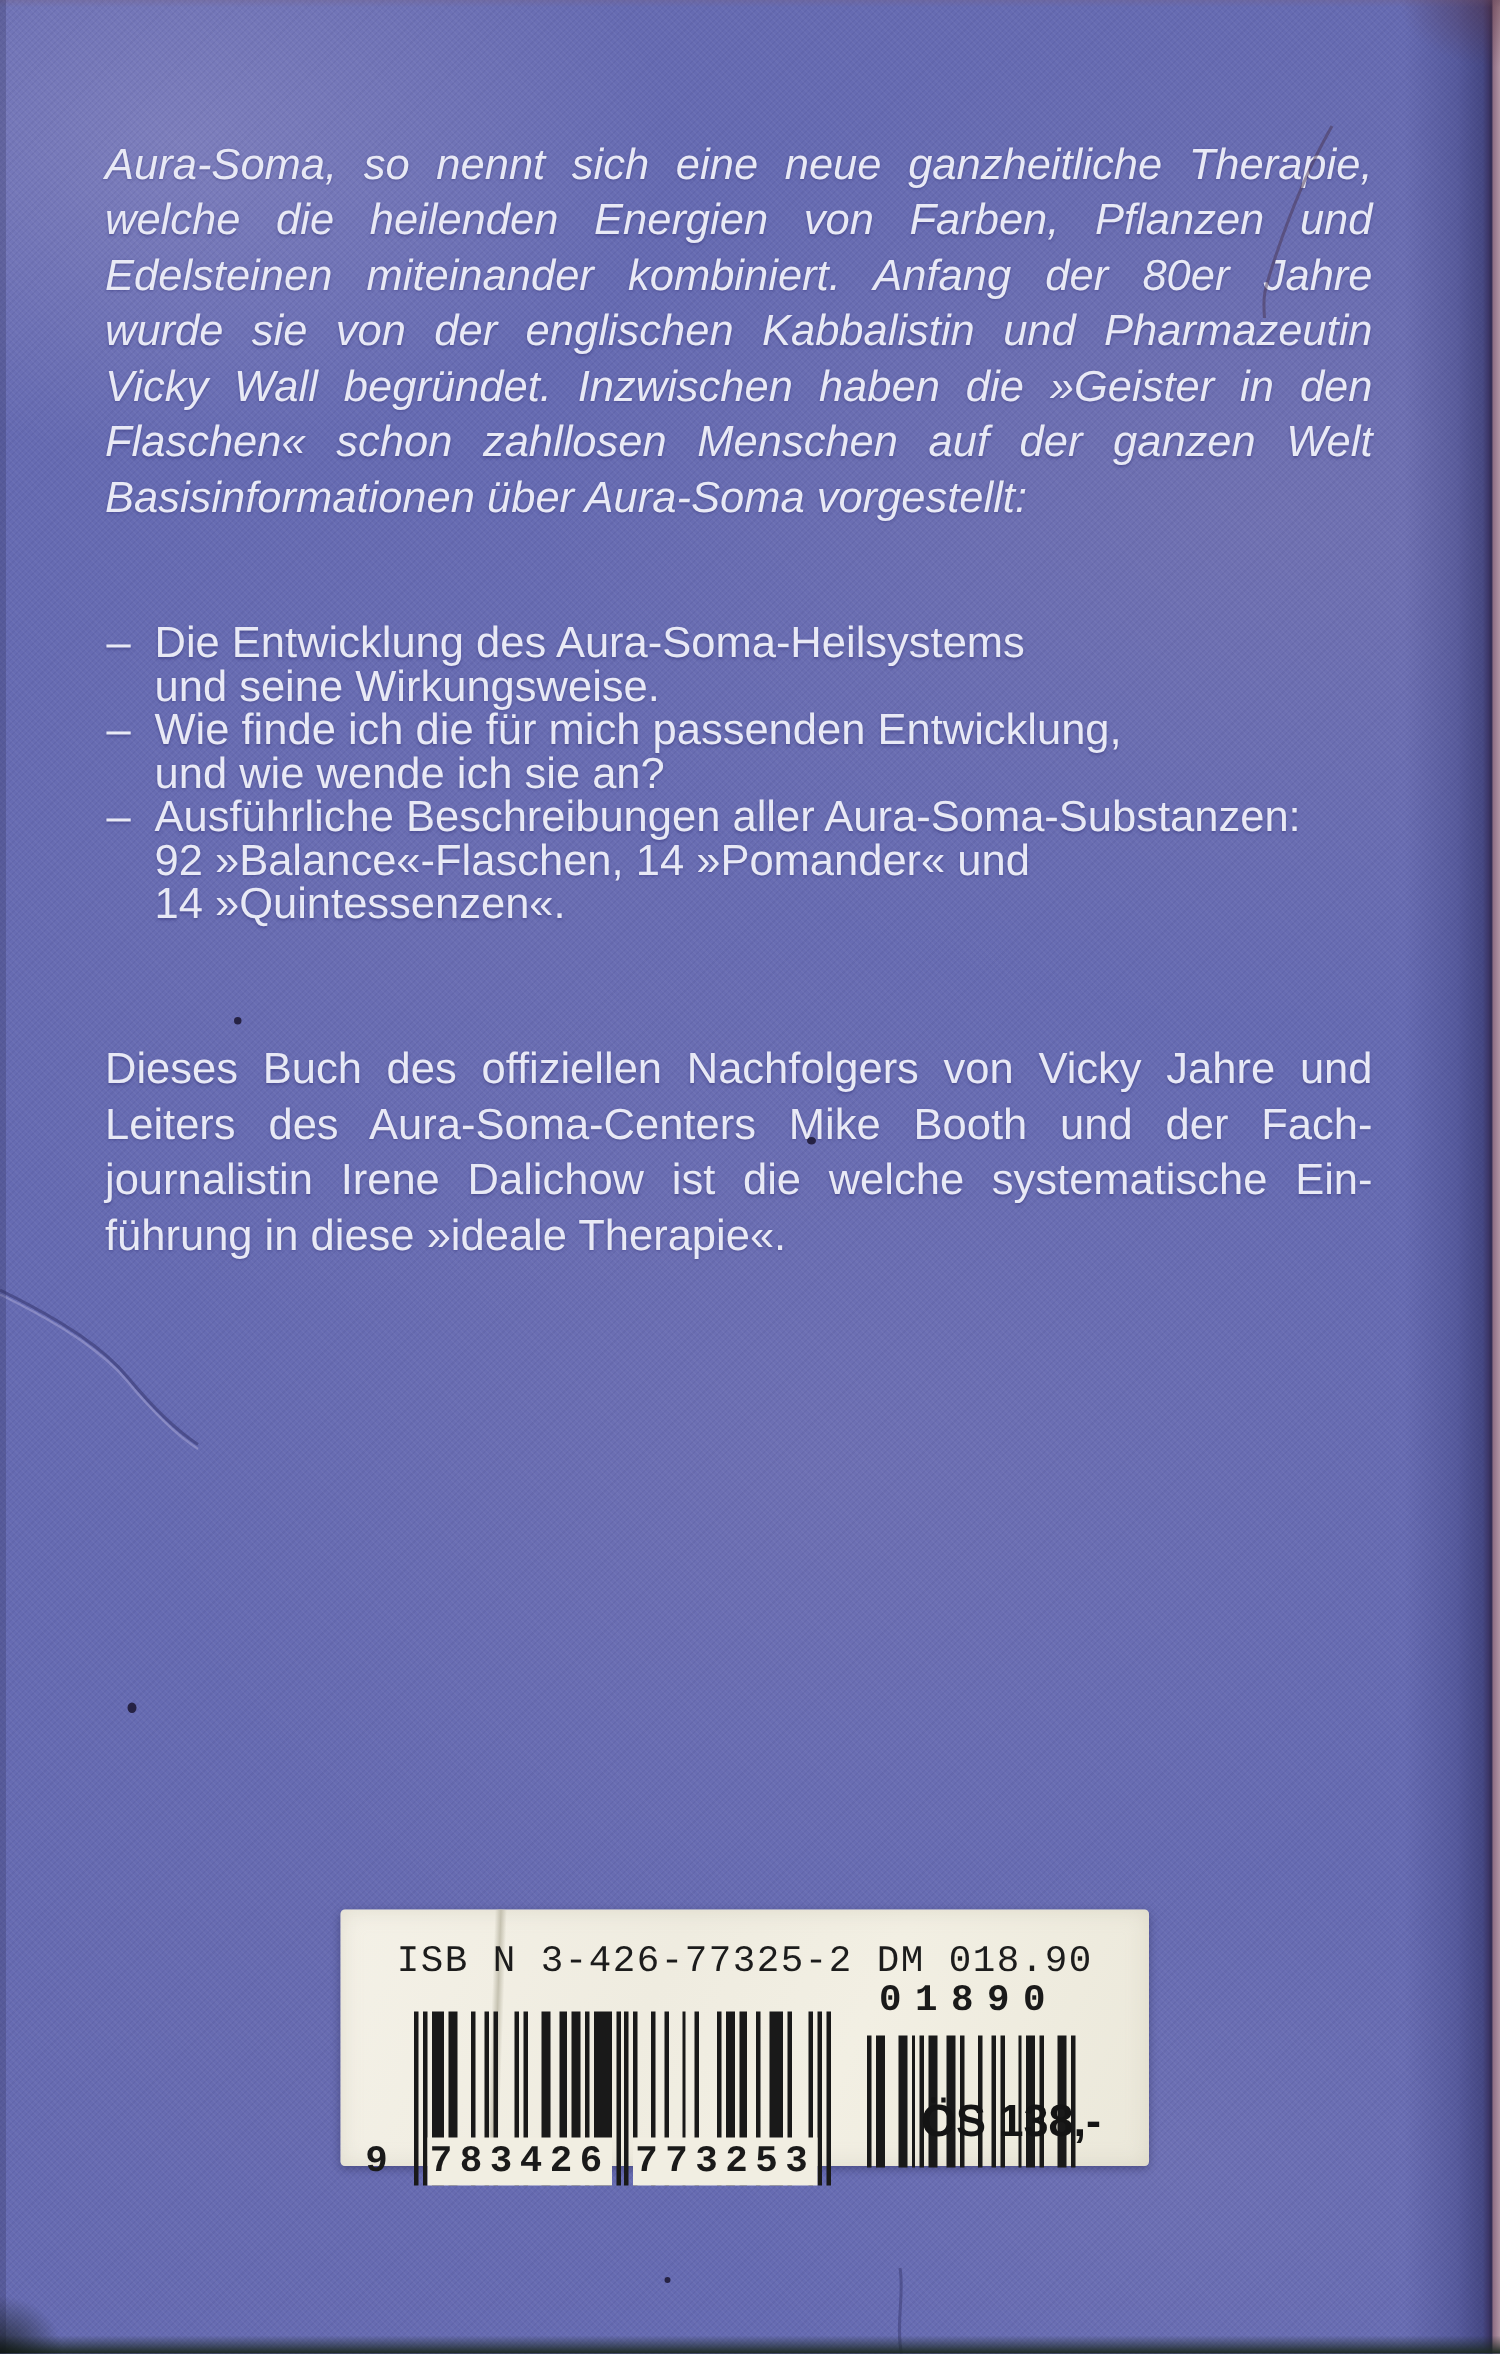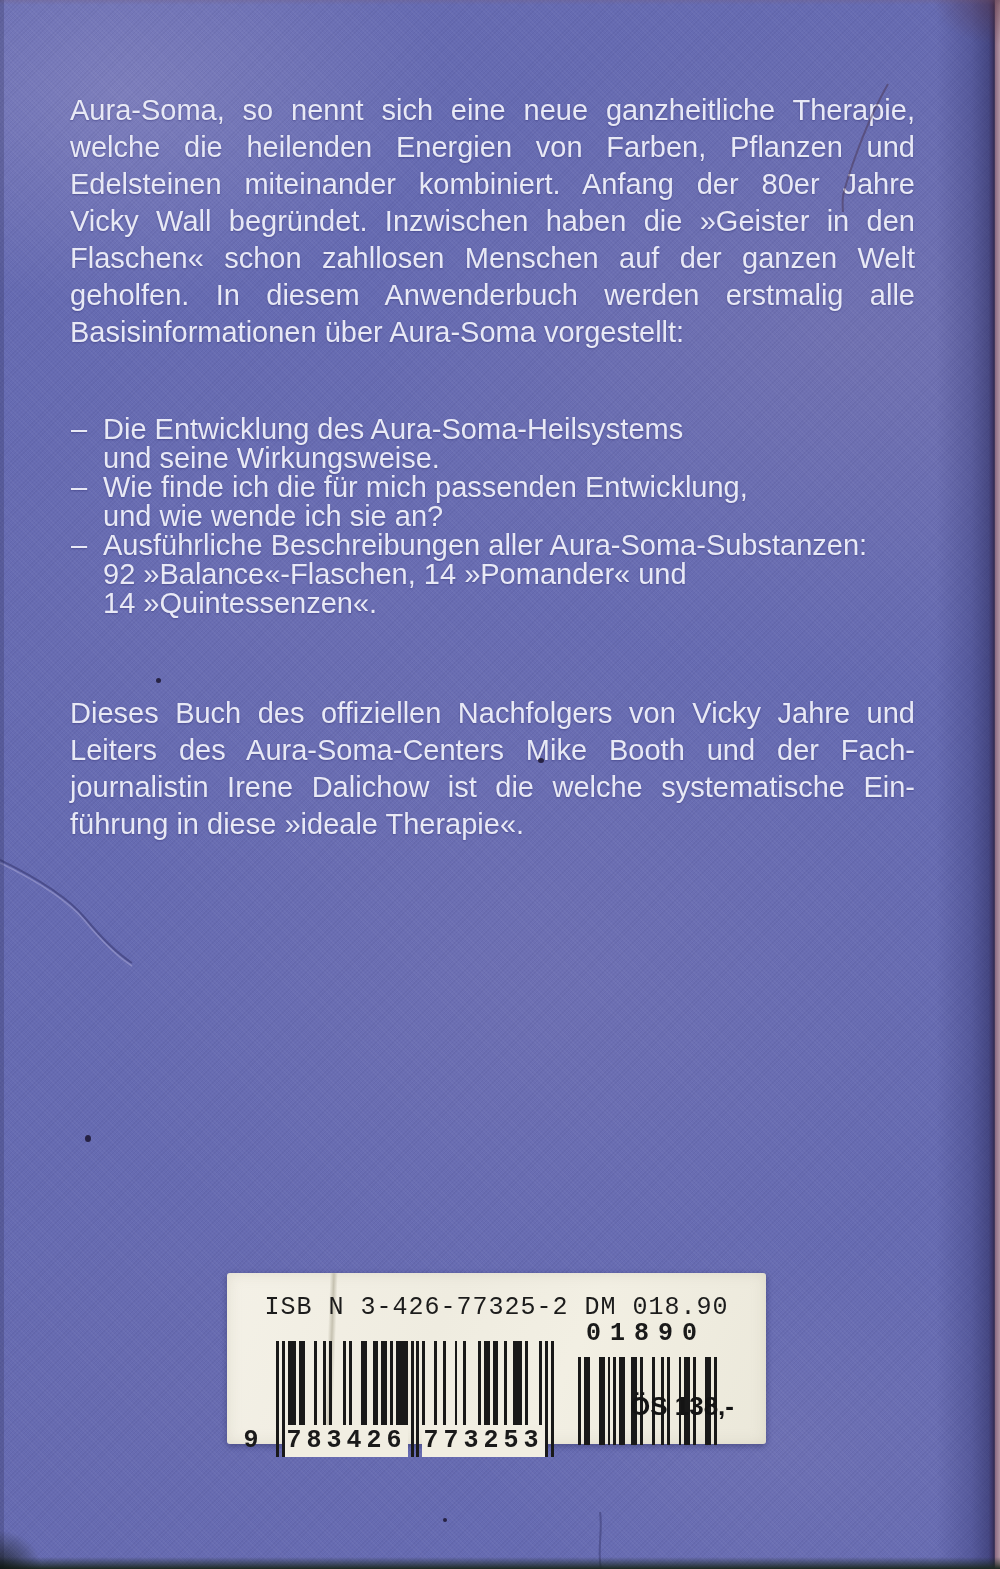--- a/index.html
+++ b/index.html
@@ -18,21 +18,21 @@
       radial-gradient(700px 480px at 85% 22%, rgba(150,138,178,.22), transparent 70%),
       radial-gradient(560px 420px at 30% 38%, rgba(120,118,180,.25), transparent 70%),
       radial-gradient(640px 520px at 55% 62%, rgba(145,135,185,.18), transparent 70%),
       radial-gradient(520px 380px at 20% 88%, rgba(110,108,172,.22), transparent 70%),
       radial-gradient(420px 300px at 78% 92%, rgba(150,142,190,.16), transparent 70%);
   }
   
   .texcol{position:absolute;left:70px;width:845px;color:#e8e9f5;
     font-size:29px;line-height:37px;font-weight:400;
     text-shadow:0 1px 2px rgba(50,50,120,.5);}
-  .blurb1{top:92px;}
+  .blurb1{top:92px;font-style:italic;}
   .features{top:410px;line-height:38px;}
   .blurb2{top:695px;}
   .ln{height:1em;line-height:inherit;white-space:pre;}
   .blurb1 .ln,.blurb2 .ln{white-space:normal;height:auto;}
   .j{text-align:justify;text-align-last:justify;}
   .feat{position:relative;padding-left:33px;}
   .dash{position:absolute;left:1px;top:0;}
   
   .label{
     position:absolute;left:227px;top:1273px;width:539px;height:171px;
@@ -57,22 +57,22 @@
   .grp{background:#f1eee2;letter-spacing:5px;text-align:center;}
   .grp.left{left:58px;width:123px;}
   .grp.right{left:195px;width:123px;}
   .addon-digits{
     position:absolute;left:348px;top:46px;width:142px;text-align:center;
     font-family:"Liberation Mono", monospace;font-size:25px;font-weight:700;
     letter-spacing:9px;color:#1a1a1a;
   }
   .addon-bars{left:348px;top:84px;width:142px;height:88px;}
   .price{
-    position:absolute;right:32px;bottom:22px;
-    font-family:"Liberation Sans", sans-serif;font-weight:700;font-size:26px;color:#141414;
+    position:absolute;right:32px;bottom:12px;
+    font-family:"Liberation Sans", sans-serif;font-weight:700;font-size:30px;color:#141414;
   }
   .label-crease{
     position:absolute;left:100px;top:0;bottom:0;width:8px;transform:rotate(2deg);
     background:linear-gradient(to right, transparent, rgba(190,186,168,.85), transparent);
   }
   
   .creases{position:absolute;left:0;top:0;pointer-events:none;}
   .speck{position:absolute;border-radius:50%;background:#262244;}
   .edge-right{position:absolute;right:0;top:0;bottom:0;width:64px;
     background:linear-gradient(to right, rgba(30,30,80,0) 0%, rgba(40,42,100,.28) 55%,
@@ -89,23 +89,23 @@
 </style>
 </head>
 <body>
 
 <div class="photo">
 
   <div class="texcol blurb1">
     <div class="ln j">Aura-Soma, so nennt sich eine neue ganzheitliche Therapie,</div>
     <div class="ln j">welche die heilenden Energien von Farben, Pflanzen und</div>
     <div class="ln j">Edelsteinen miteinander kombiniert. Anfang der 80er Jahre</div>
+    <div class="ln j">wurde sie von der englischen Kabbalistin und Pharmazeutin</div>
     <div class="ln j">Vicky Wall begründet. Inzwischen haben die »Geister in den</div>
     <div class="ln j">Flaschen« schon zahllosen Menschen auf der ganzen Welt</div>
-    <div class="ln j">geholfen. In diesem Anwenderbuch werden erstmalig alle</div>
     <div class="ln">Basisinformationen über Aura-Soma vorgestellt:</div>
   </div>
 
   <div class="texcol features">
     <div class="feat">
       <span class="dash">–</span>
       <div class="ln">Die Entwicklung des Aura-Soma-Heilsystems</div>
       <div class="ln">und seine Wirkungsweise.</div>
     </div>
     <div class="feat">

